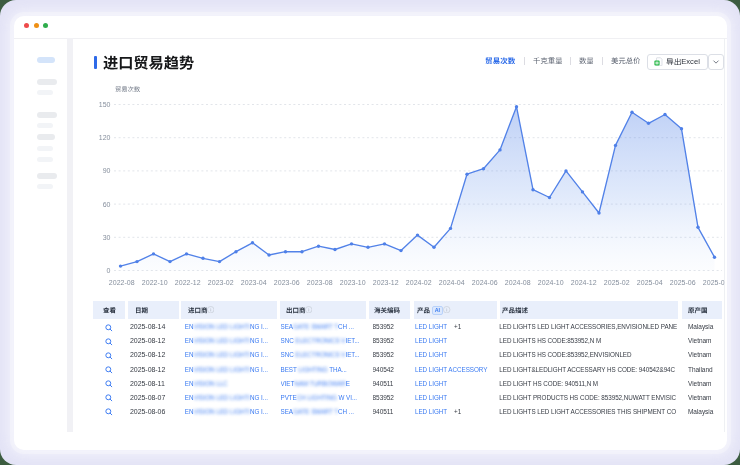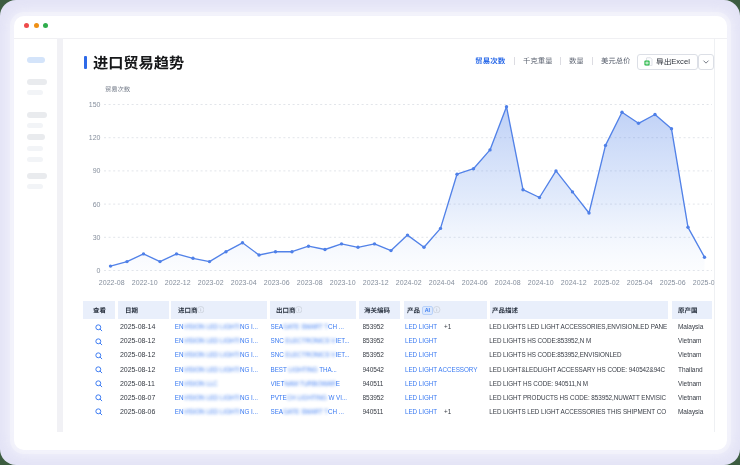--- a/index.html
+++ b/index.html
@@ -21,21 +21,21 @@
 <body>
 <div class="lav"></div>
 <div class="win"></div>
 <div style="position:absolute;left:14px;top:16px;width:713px;height:434px;border-radius:10px;overflow:hidden">
  <div class="dot" style="left:10px;top:7px;background:#ee4b4b"></div>
  <div class="dot" style="left:19.5px;top:7px;background:#ef9015"></div>
  <div class="dot" style="left:28.5px;top:7px;background:#2fad4c"></div>
  <div style="position:absolute;left:0;top:21.5px;width:713px;height:1px;background:#f0f0f3"></div>
 </div>
 
-<div style="position:absolute;left:4px;top:0;width:608px;height:465px">
+<div style="position:absolute;left:14px;top:0;width:608px;height:465px">
  <div style="position:absolute;left:53px;top:38px;width:5.5px;height:394px;background:#f1f1f5"></div>
  <div style="position:absolute;left:710px;top:38px;width:1px;height:394px;background:#eef0f3"></div>
  <div class="sb" style="top:56.5px;width:17.5px;height:6.5px;background:#d4e4fa"></div>
     <div class="sb" style="top:78.5px;width:19.5px;height:6.0px;background:#e9ebee"></div>
     <div class="sb" style="top:89.5px;width:15.5px;height:5.0px;background:#f2f4f7"></div>
     <div class="sb" style="top:111.5px;width:19.5px;height:6.0px;background:#e9ebee"></div>
     <div class="sb" style="top:123.0px;width:15.5px;height:5.0px;background:#f2f4f7"></div>
     <div class="sb" style="top:134.3px;width:17.7px;height:5.5px;background:#e9ebee"></div>
     <div class="sb" style="top:145.5px;width:15.5px;height:5.0px;background:#f2f4f7"></div>
     <div class="sb" style="top:156.7px;width:15.5px;height:5.0px;background:#f2f4f7"></div>

